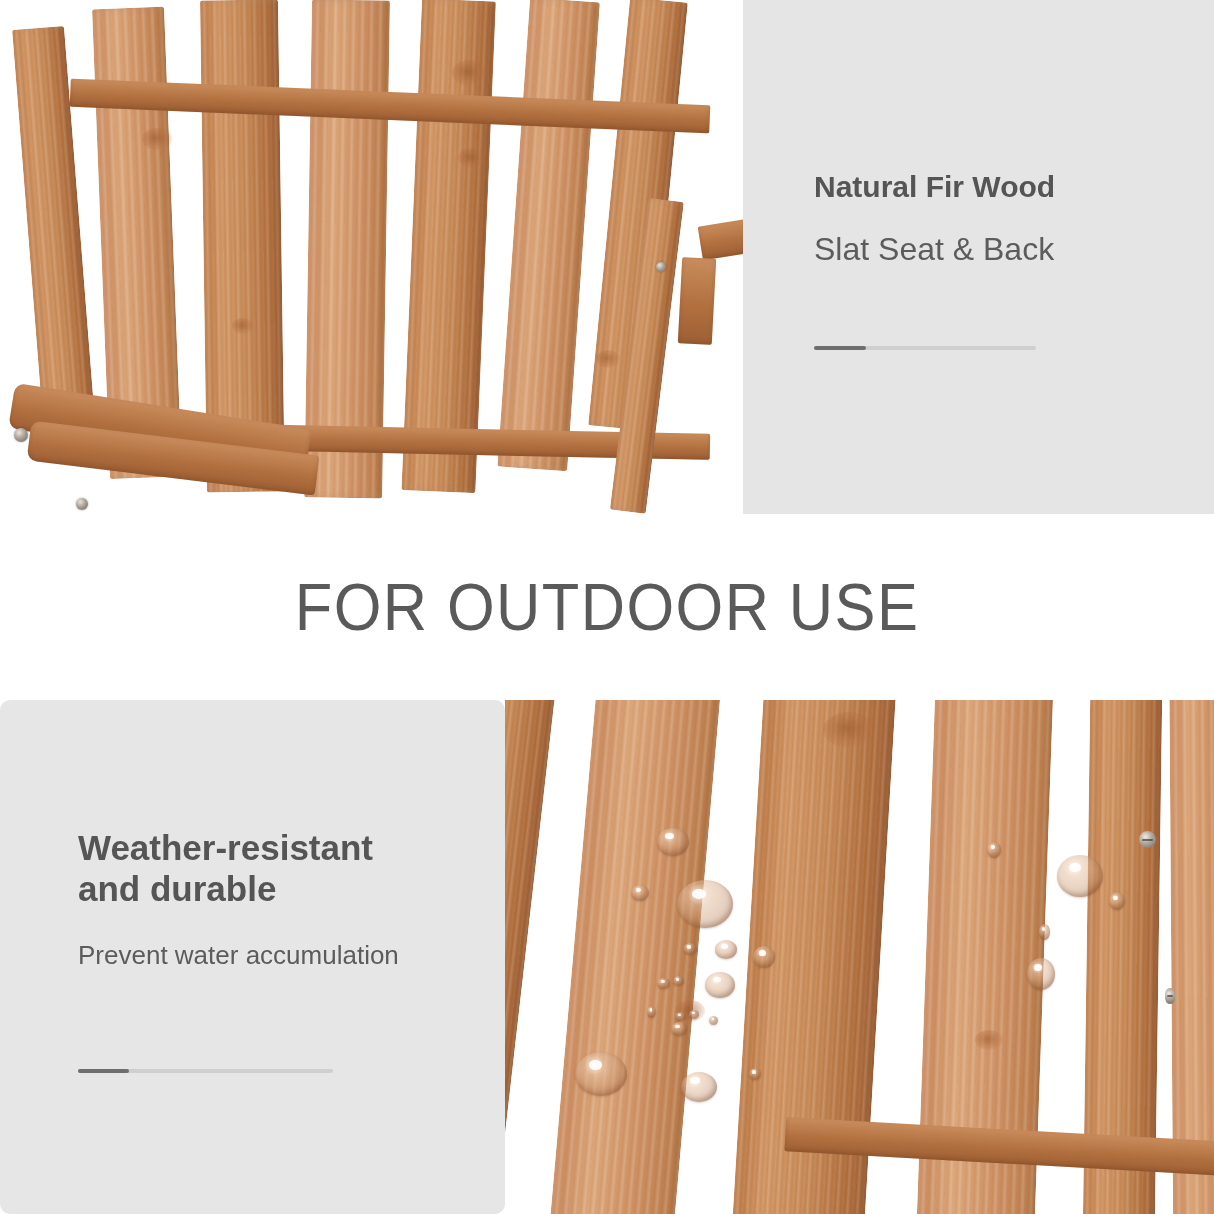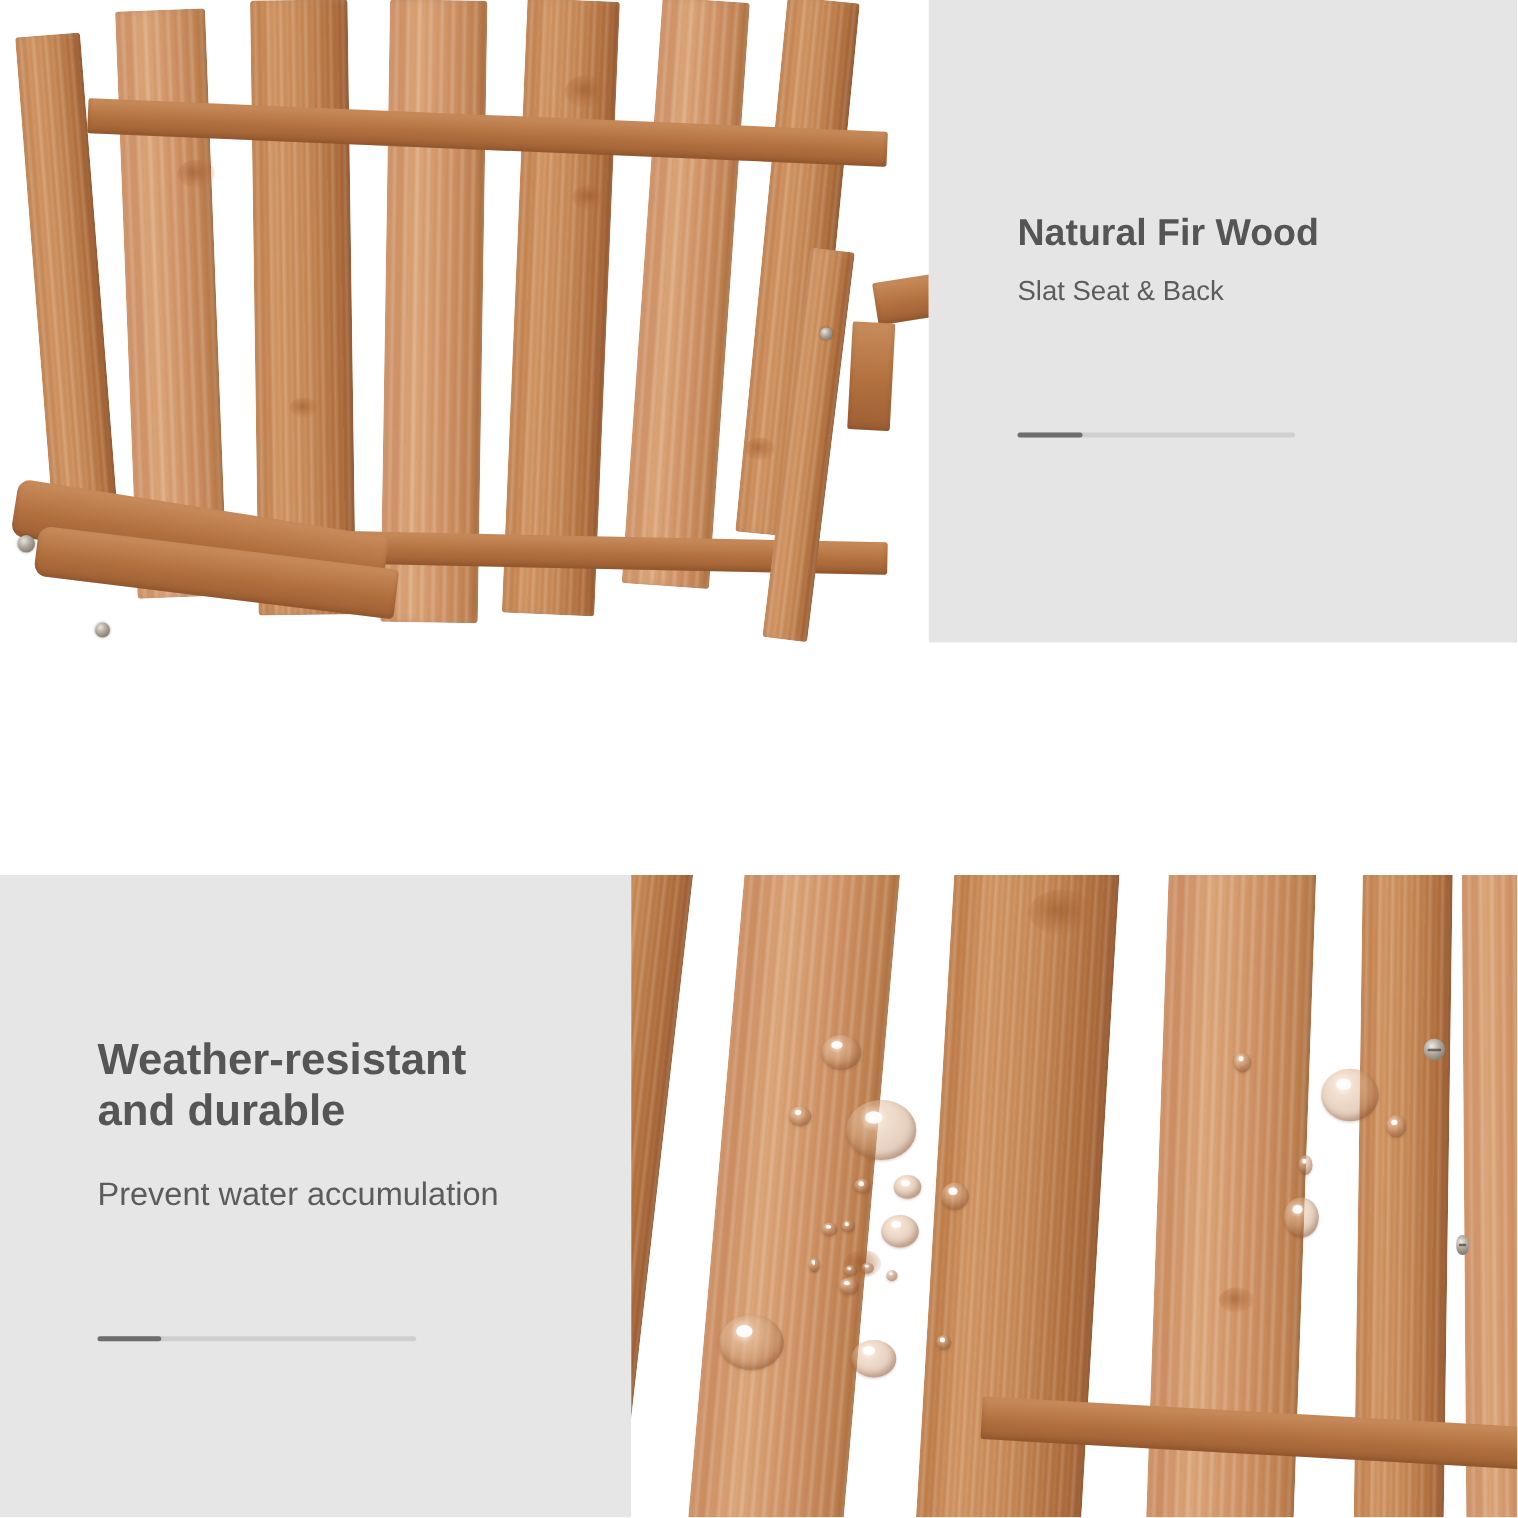--- a/index.html
+++ b/index.html
@@ -83,20 +83,21 @@
     height: 514px;
   }
 
   .bottom-panel {
     position: absolute;
     left: 0;
     top: 0;
     width: 505px;
     height: 514px;
     background: #e6e6e6;
+    border-radius: 10px;
   }
 
   .bottom-photo {
     position: absolute;
     left: 505px;
     top: 0;
     width: 709px;
     height: 514px;
     background: #ffffff;
     overflow: hidden;
@@ -117,22 +118,22 @@
     color: #5c5c5c;
   }
 
   .top-panel .copy-heading {
     left: 71px;
     top: 170px;
     font-size: 30px;
   }
   .top-panel .copy-sub {
     left: 71px;
-    top: 220px;
-    font-size: 22px;
+    top: 231px;
+    font-size: 32px;
   }
 
   .bottom-panel .copy-heading {
     left: 78px;
     top: 828px;
     font-size: 35px;
   }
   .bottom-panel .copy-heading { top: 128px; }
   .bottom-panel .copy-sub {
     left: 78px;
@@ -304,20 +305,23 @@
 
     <div class="top-panel">
       <div class="copy-heading">Natural Fir Wood</div>
       <div class="copy-sub">Slat Seat &amp; Back</div>
       <div class="progress">
         <div class="fill"></div>
       </div>
     </div>
   </div>
 
+  <div class="mid-band">
+    <div class="mid-title">FOR OUTDOOR USE</div>
+  </div>
 
   <div class="bottom-section">
 
     <div class="bottom-panel">
       <div class="copy-heading">Weather-resistant
 and durable</div>
       <div class="copy-sub">Prevent water accumulation</div>
       <div class="progress">
         <div class="fill"></div>
       </div>

